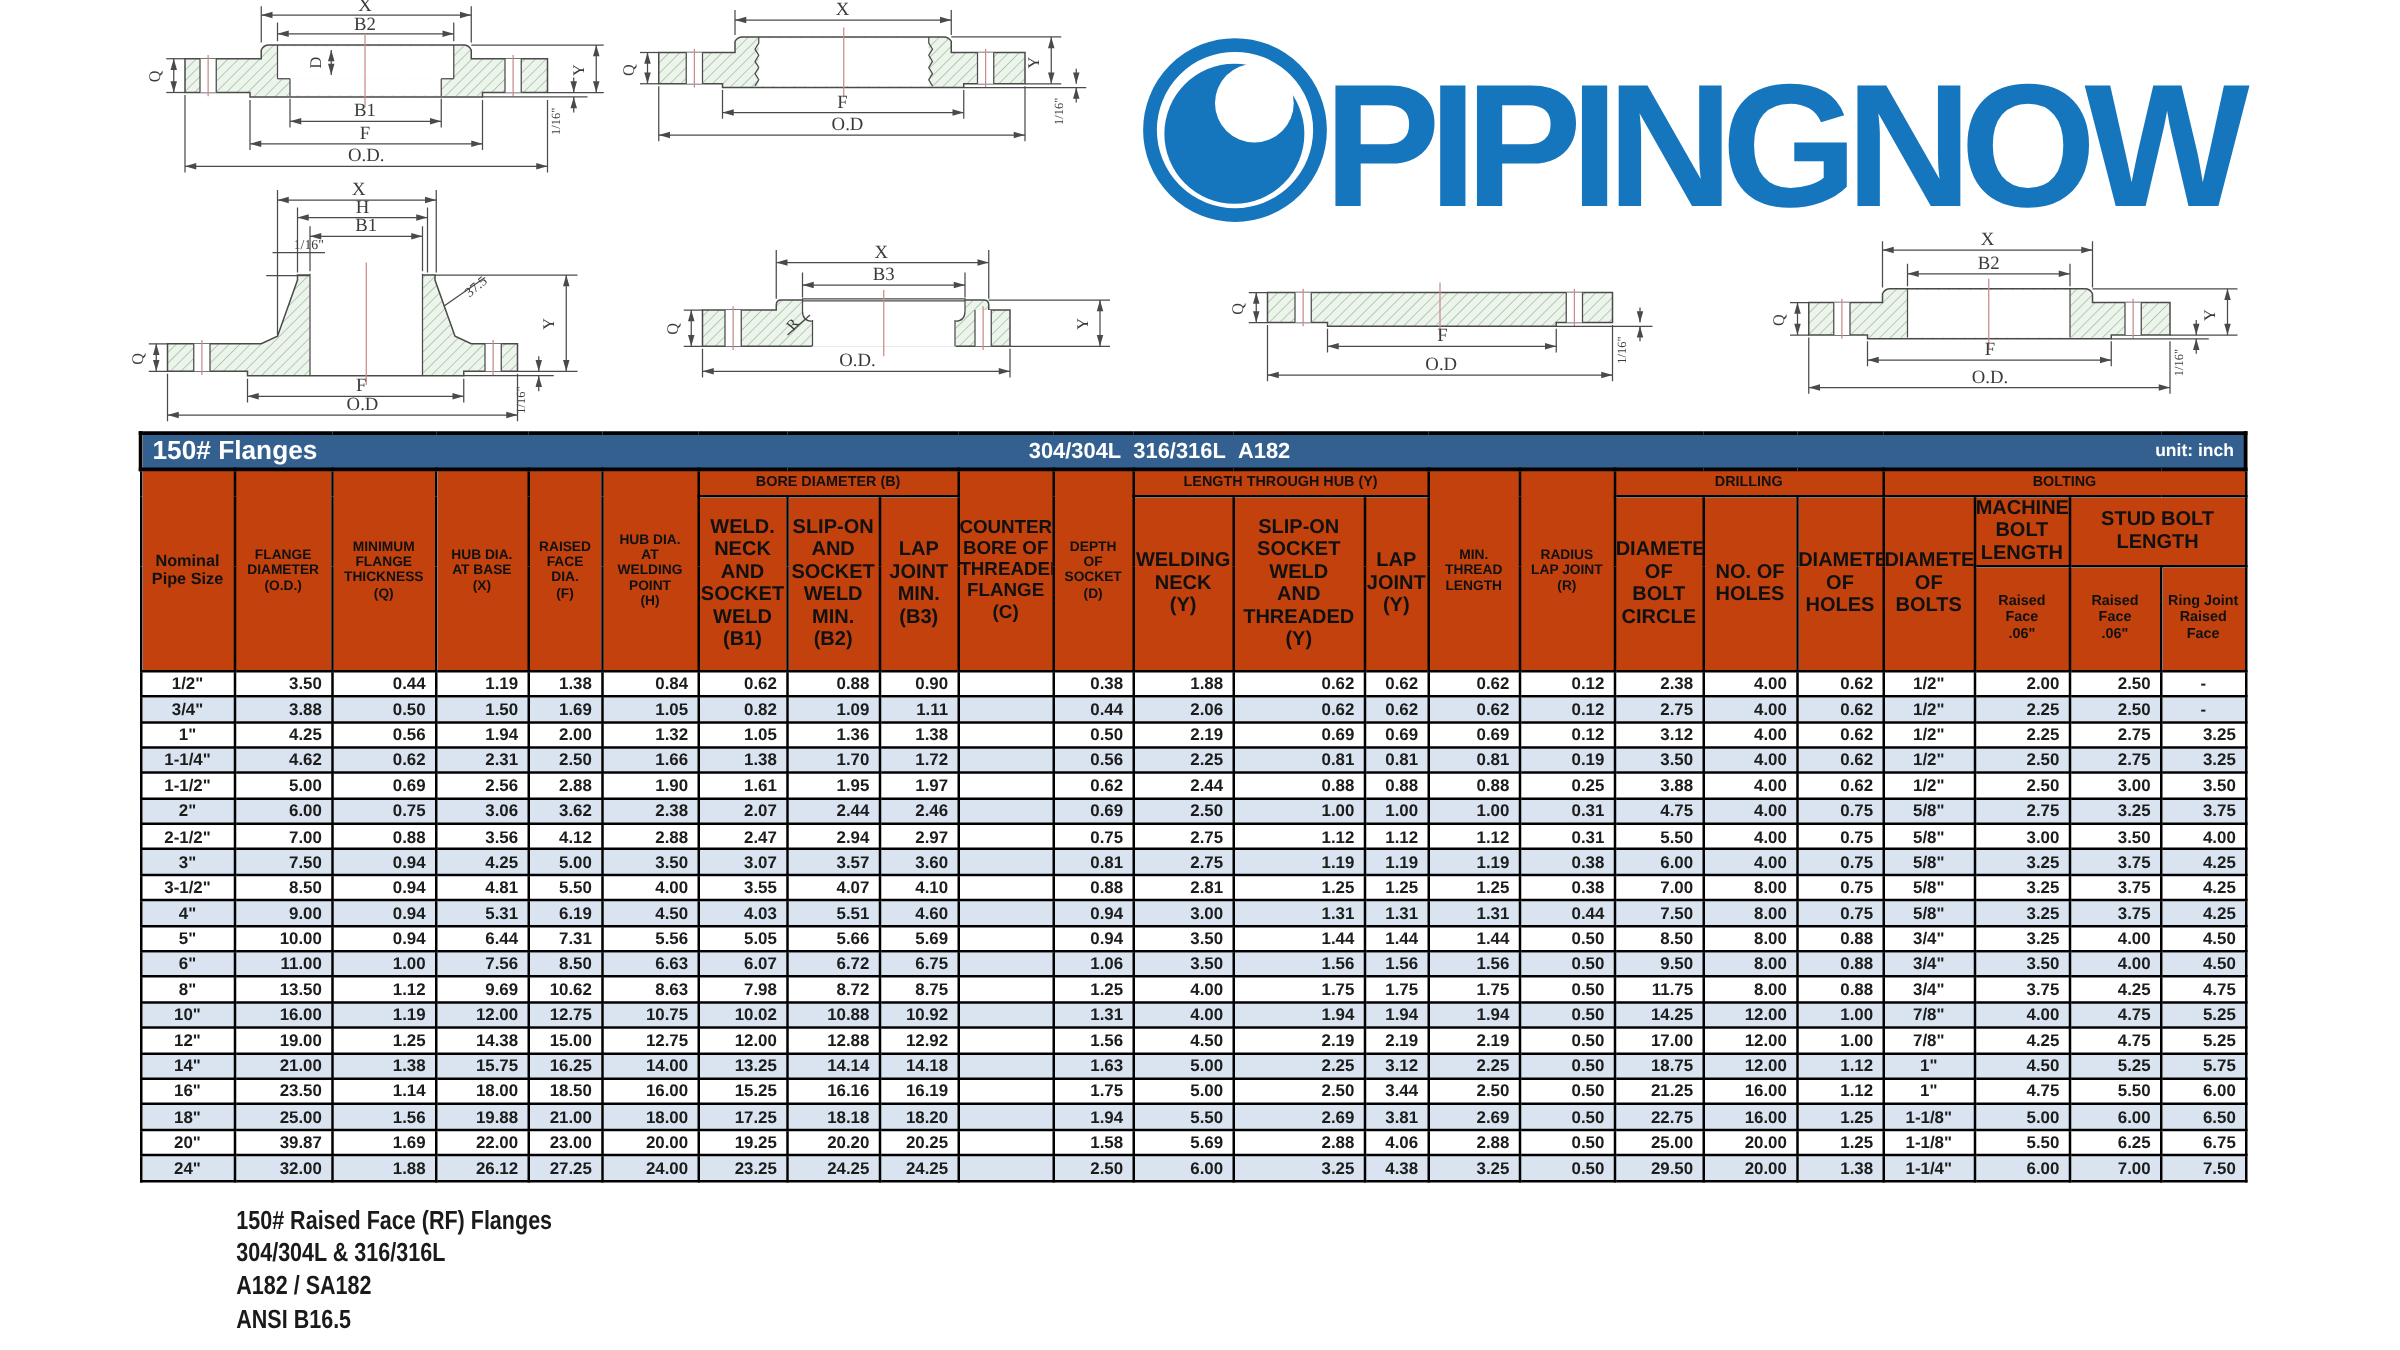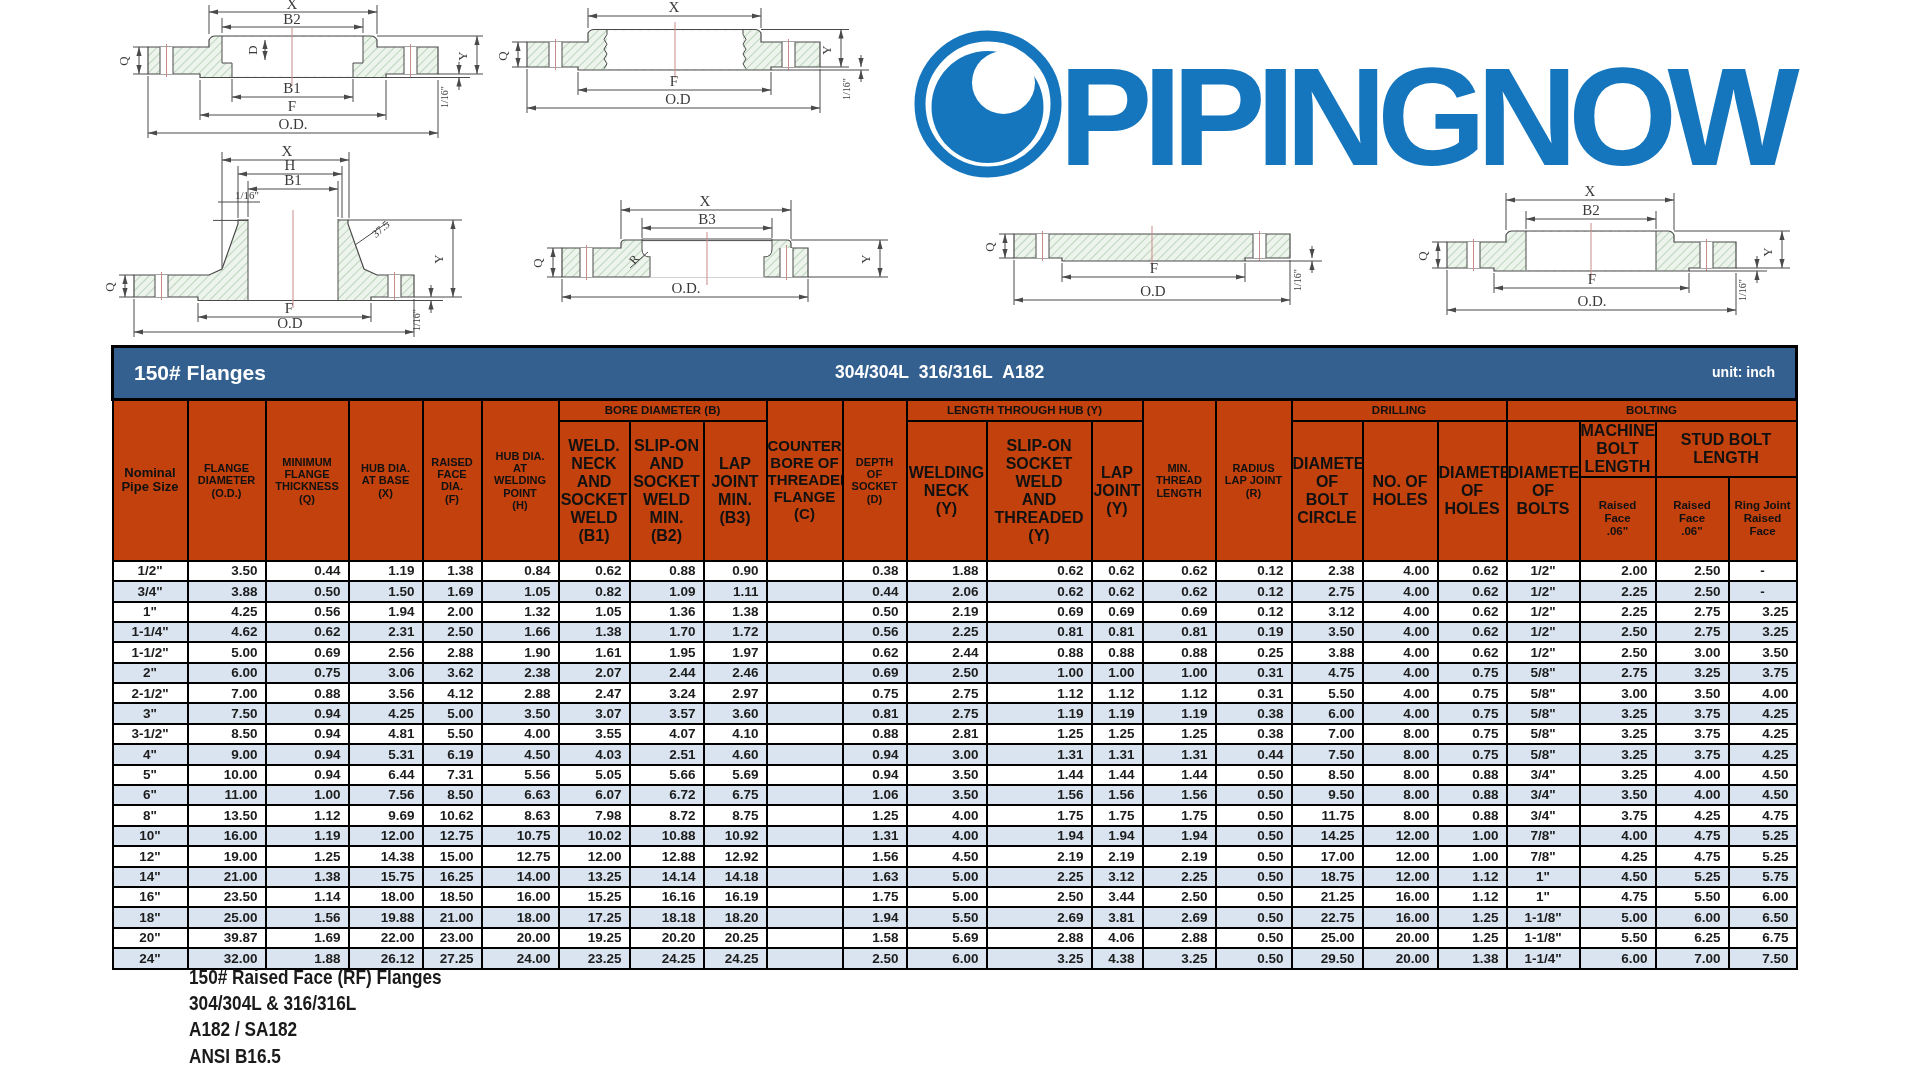--- a/index.html
+++ b/index.html
@@ -1,21 +1,21 @@
 <!DOCTYPE html>
 <html><head><meta charset="utf-8">
 <style>
 html,body{margin:0;padding:0;background:#fff;width:1920px;height:1080px;overflow:hidden;
   font-family:"Liberation Sans",sans-serif;}
 #page{position:relative;width:1920px;height:1080px;}
 #tblwrap{position:absolute;left:111px;top:345px;}
 table{border-collapse:collapse;table-layout:fixed;width:1684px;}
 td,th{border:2px solid #000;overflow:hidden;padding:0;margin:0;}
 tr.title th{background:#33608f;color:#fff;border:3px solid #000;height:26px;
-  font-size:14px;font-weight:bold;padding:12px;text-align:right;}
+  font-size:14px;font-weight:bold;padding:0;text-align:right;}
 .tt{position:relative;width:100%;height:26px;}
 .tt span{position:absolute;top:50%;transform:translateY(-50%);white-space:nowrap;}
 .tt .big{font-size:21px;left:8px;}
 .tt .mid{left:709px;font-size:17.5px;}
 .tt .un{right:8px;}
 th{background:#c2410c;font-size:11px;line-height:1.12;font-weight:bold;color:#111;
   text-align:center;vertical-align:middle;}
 tr.grp th.g{height:19px;font-size:11.5px;}
 tr.sub th{font-size:16px;}
 tr.sub2 th{height:82px;font-size:11.5px;}
@@ -586,21 +586,21 @@
             <td>3.75</td>
           </tr>
           <tr class="">
             <td class="c b">2-1/2"</td>
             <td>7.00</td>
             <td>0.88</td>
             <td>3.56</td>
             <td>4.12</td>
             <td>2.88</td>
             <td>2.47</td>
-            <td>3.24</td>
+            <td>2.94</td>
             <td>2.97</td>
             <td></td>
             <td>0.75</td>
             <td>2.75</td>
             <td>1.12</td>
             <td>1.12</td>
             <td>1.12</td>
             <td>0.31</td>
             <td>5.50</td>
             <td>4.00</td>
@@ -661,21 +661,21 @@
             <td>4.25</td>
           </tr>
           <tr class="alt">
             <td class="c b">4"</td>
             <td>9.00</td>
             <td>0.94</td>
             <td>5.31</td>
             <td>6.19</td>
             <td>4.50</td>
             <td>4.03</td>
-            <td>2.51</td>
+            <td>5.51</td>
             <td>4.60</td>
             <td></td>
             <td>0.94</td>
             <td>3.00</td>
             <td>1.31</td>
             <td>1.31</td>
             <td>1.31</td>
             <td>0.44</td>
             <td>7.50</td>
             <td>8.00</td>

